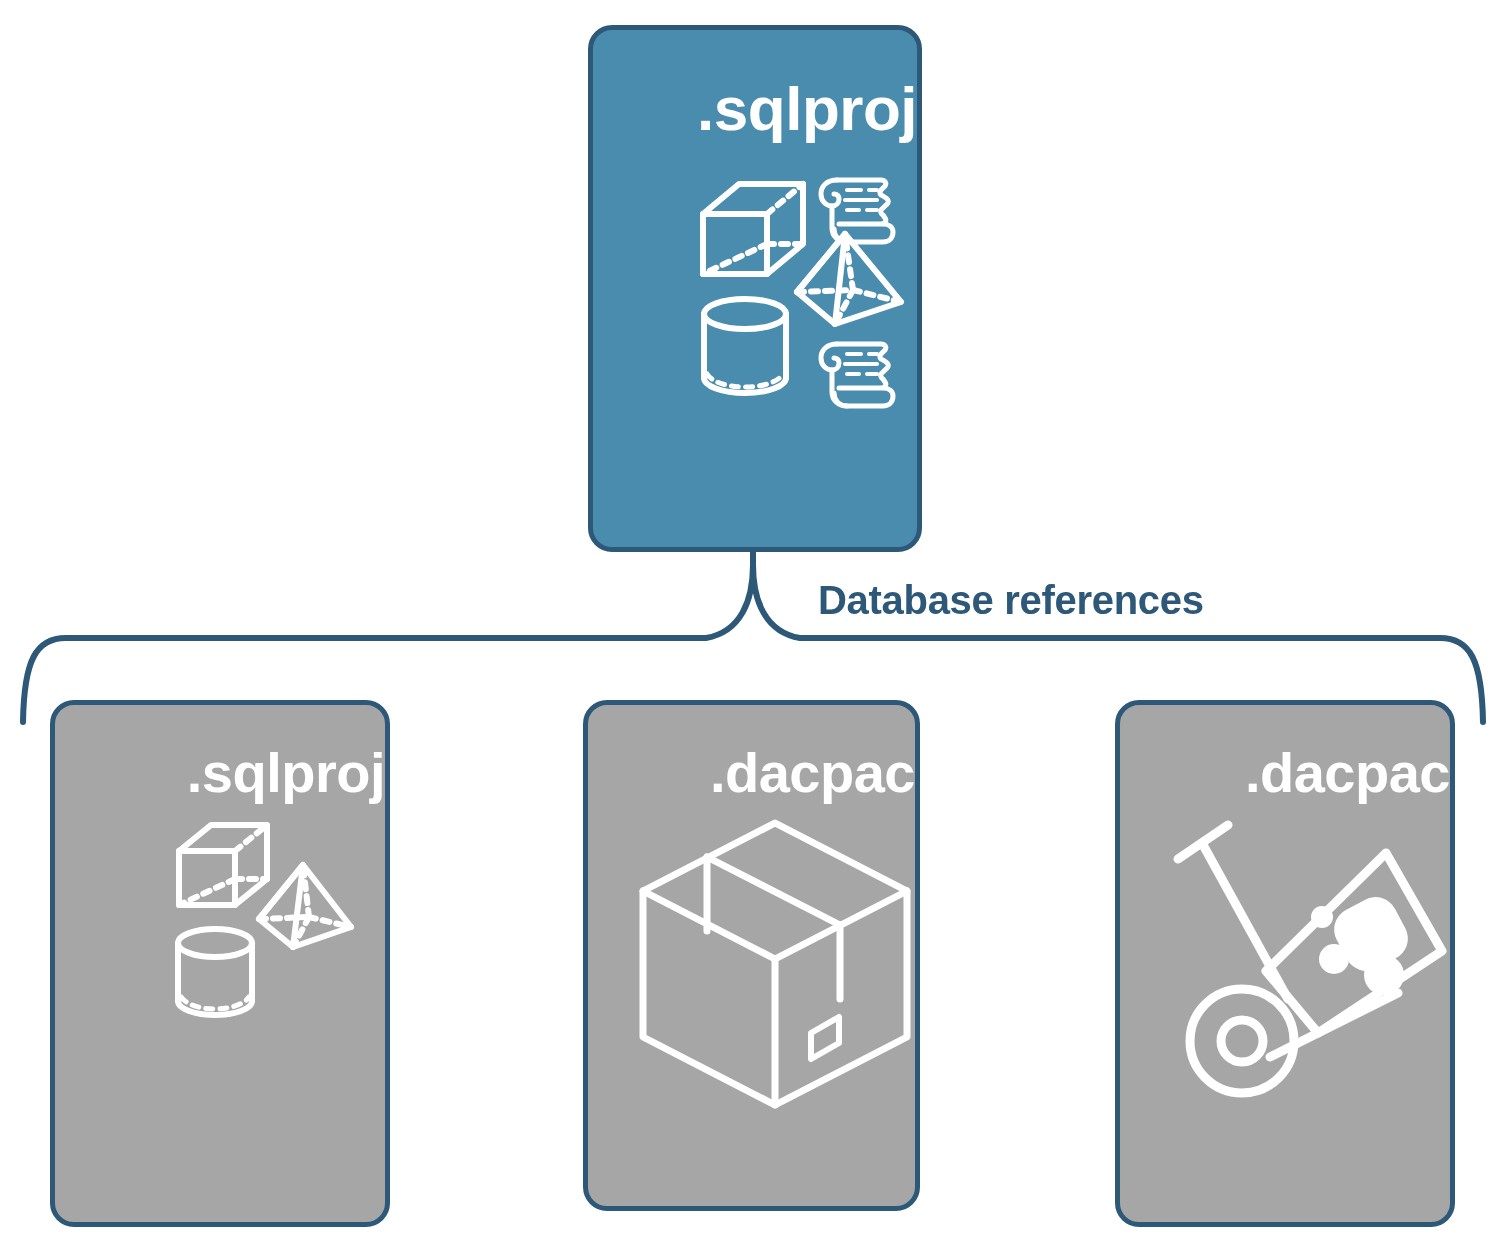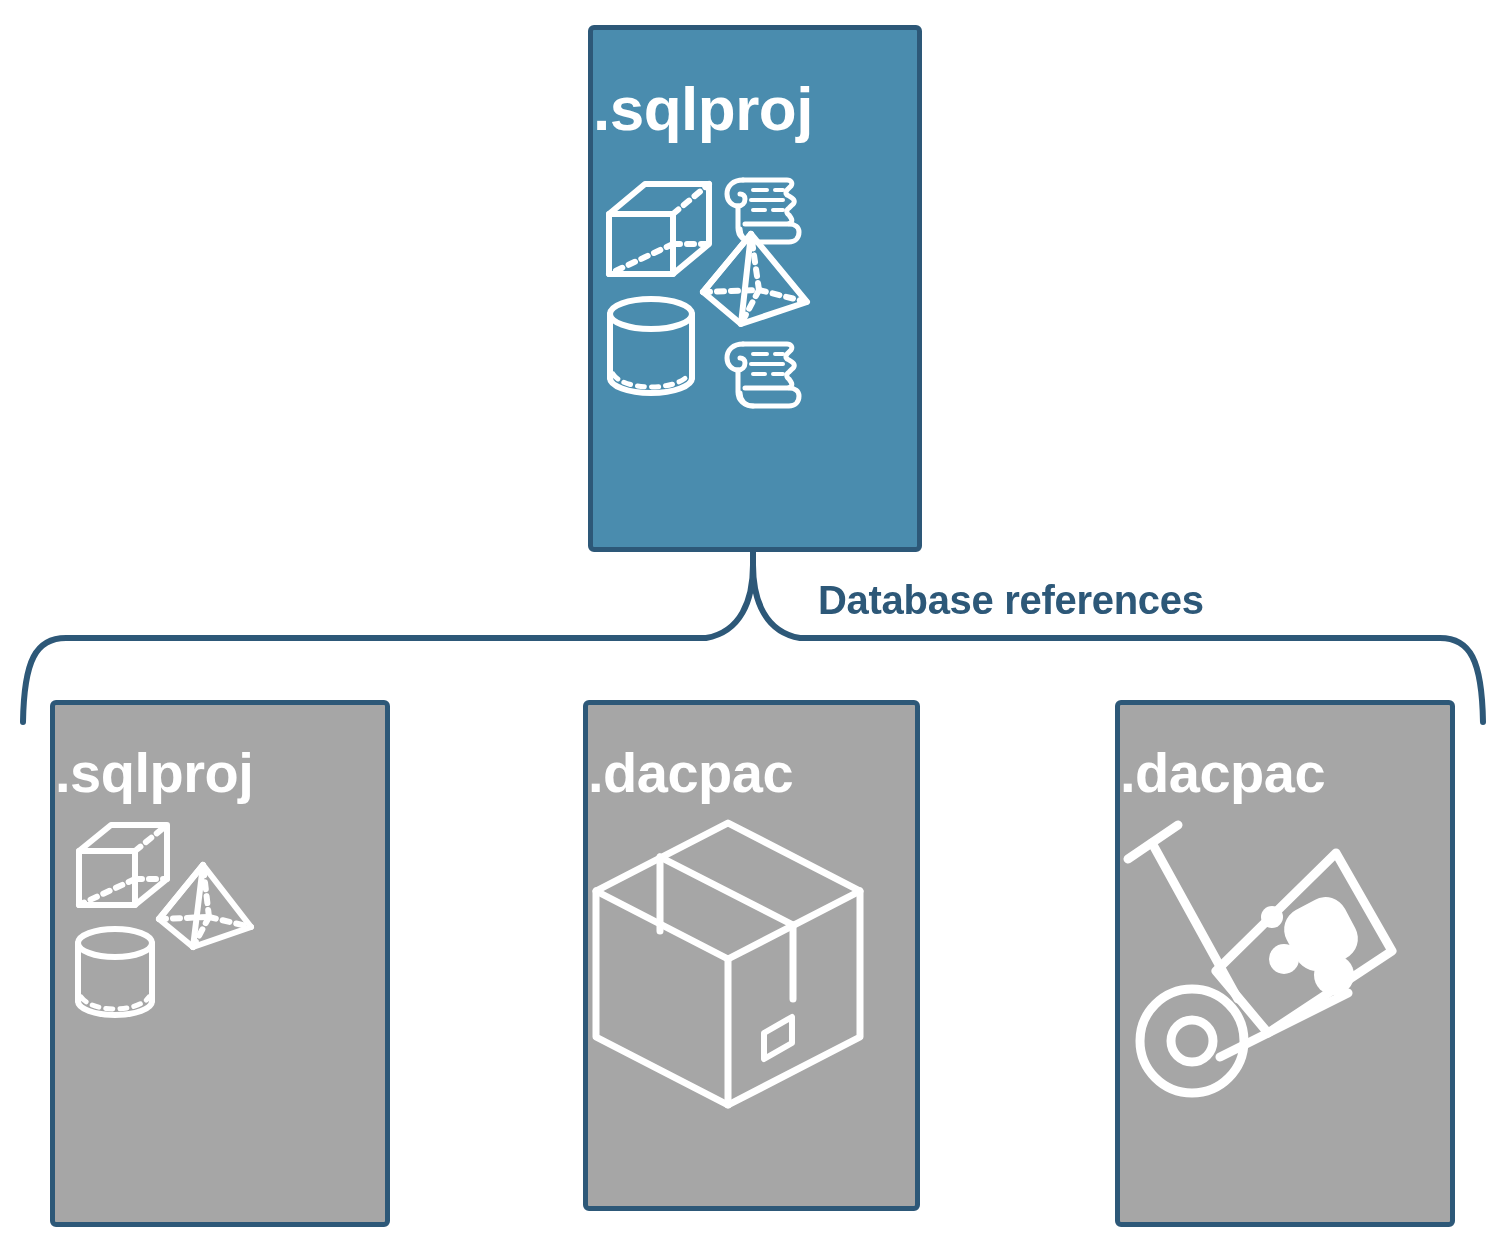--- a/index.html
+++ b/index.html
@@ -17,24 +17,24 @@
   #diagram-root {
     position: absolute;
     left: 0; top: 0;
     width: 1500px;
     height: 1250px;
   }
   .node {
     position: absolute;
     box-sizing: border-box;
     border: 5px solid #2d5878;
-    border-radius: 6px;
+    border-radius: 24px;
     display: flex;
     flex-direction: column;
-    align-items: flex-start;
+    align-items: flex-end;
   }
   .node-primary {
     background: #4a8cae;
   }
   .node-secondary {
     background: #a6a6a6;
   }
   .node-title {
     color: #ffffff;
     font-weight: bold;

